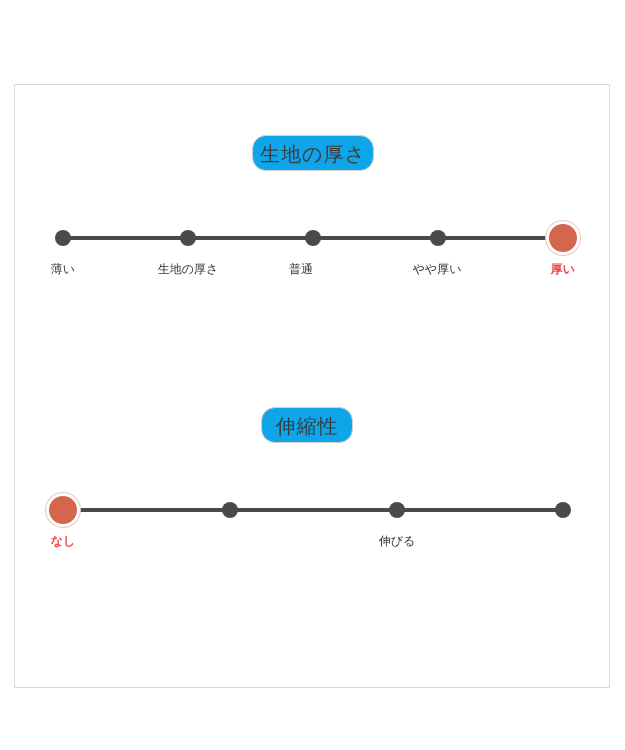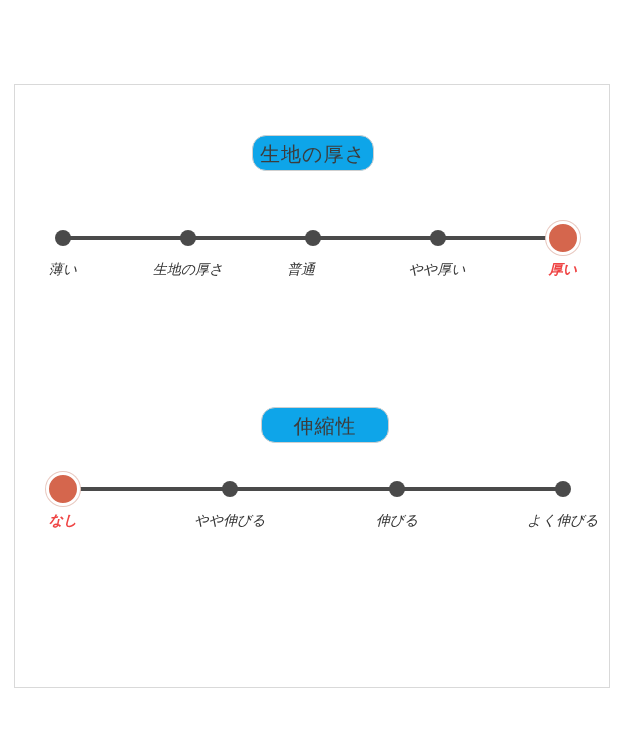--- a/index.html
+++ b/index.html
@@ -42,21 +42,21 @@
     box-sizing: border-box;
   }
   #pill-thickness {
     left: 237px;
     top: 50px;
     width: 122px;
   }
   #pill-stretch {
     left: 246px;
     top: 322px;
-    width: 128px;
+    width: 92px;
   }
 
   
   .scale {
     position: absolute;
   }
   .scale .track {
     position: absolute;
     height: 4px;
     background: #4a4a4a;
@@ -78,40 +78,39 @@
     top: -2px;
     margin-left: -17px;
     background: #d5664d;
     border: 3px solid #ffffff;
     box-shadow: 0 0 0 1px #e8c8bf;
     box-sizing: border-box;
   }
   .tick-label {
     position: absolute;
     top: 38px;
-    font-size: 14px;
+    font-size: 12px;
     color: #333333;
     white-space: nowrap;
     transform: translateX(-50%);
-    font-style: italic;
   }
   .tick-label.selected {
     font-weight: bold;
     color: #ef4444;
   }
 
   #scale-thickness {
     left: 48px;
     top: 138px;
     width: 500px;
     height: 70px;
   }
   #scale-stretch {
     left: 48px;
-    top: 389px;
+    top: 410px;
     width: 500px;
     height: 70px;
   }
 
   
   .footnote {
     position: absolute;
     right: 20px;
     bottom: 58px;
     font-size: 18px;
@@ -147,19 +146,17 @@
 
   <div class="scale" id="scale-stretch">
     <div class="track" style="width:500px;"></div>
 
     <div class="dot active" style="left:0px;"></div>
     <div class="dot" style="left:167px;"></div>
     <div class="dot" style="left:334px;"></div>
     <div class="dot" style="left:500px;"></div>
 
     <div class="tick-label selected" style="left:0px;">なし</div>
-    <div class="tick-label" style="left:167px;">やや伸びる</div>
     <div class="tick-label" style="left:334px;">伸びる</div>
-    <div class="tick-label" style="left:500px;">よく伸びる</div>
   </div>
 
 
 </div>
 
 </body></html>

